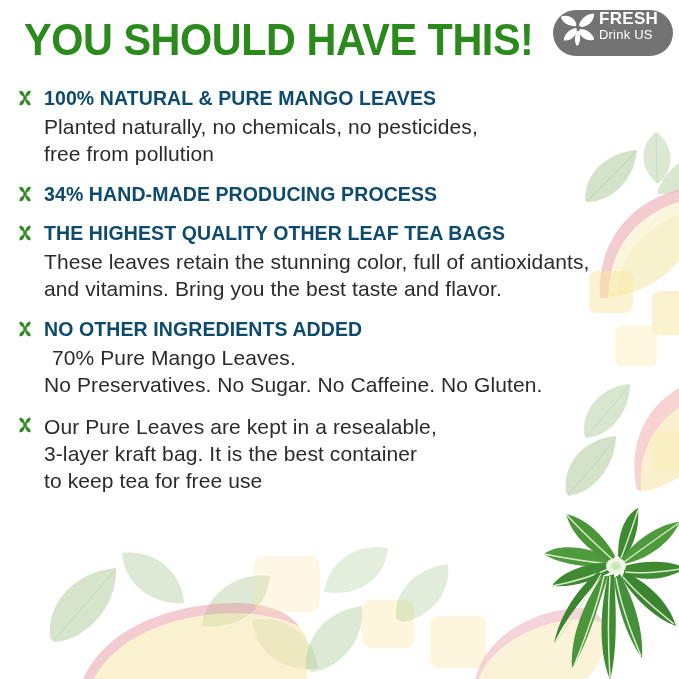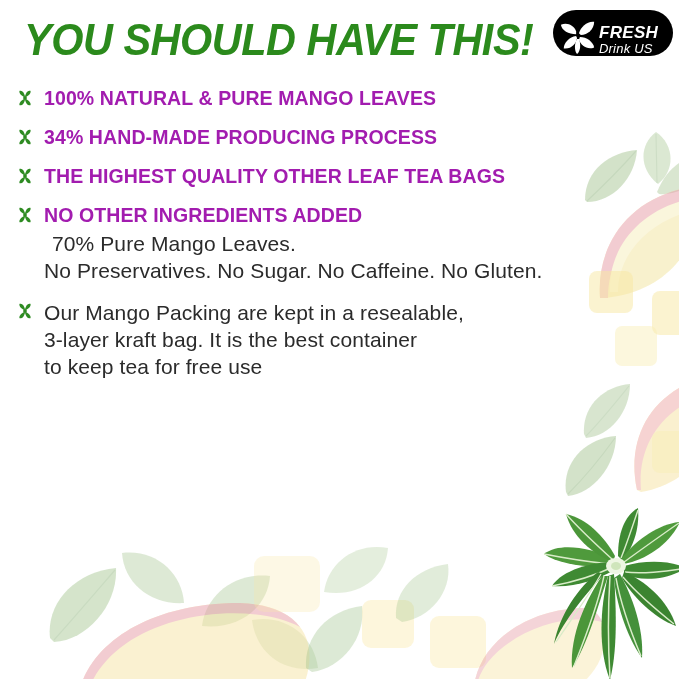--- a/index.html
+++ b/index.html
@@ -26,21 +26,20 @@
     z-index: 0;
   }
   .decor svg { position:absolute; }
 
   
   .header {
     position: absolute;
     top: 0; left: 0; right: 0;
     height: 76px;
     z-index: 5;
-    font-style: italic;
   }
   .title {
     position: absolute;
     left: 24px;
     top: 16px;
     font-family: "Liberation Sans Narrow", "Liberation Sans", sans-serif;
     font-weight: 700;
     font-size: 45px;
     line-height: 48px;
     letter-spacing: -0.5px;
@@ -49,24 +48,24 @@
     transform-origin: left top;
     white-space: nowrap;
   }
 
   .logo {
     position: absolute;
     left: 553px;
     top: 10px;
     width: 120px;
     height: 46px;
-    background: #000000;
+    background: #737373;
     border-radius: 23px;
     display: flex;
-    align-items: flex-end;
+    align-items: flex-start;
     padding-left: 6px;
     box-sizing: border-box;
   }
   .logo-mark {
     width: 38px;
     height: 38px;
     flex: 0 0 38px;
   }
   .logo-text {
     display: flex;
@@ -104,21 +103,21 @@
     position: absolute;
     left: 16px;
     top: 3px;
     width: 18px;
     height: 18px;
   }
   .item-heading {
     font-size: 19.5px;
     font-weight: 700;
     line-height: 24px;
-    color: #a21caf;
+    color: #0c4a6e;
     letter-spacing: 0.1px;
     white-space: nowrap;
   }
   .item-line {
     font-size: 21px;
     font-weight: 400;
     line-height: 27px;
     color: #2b2b2b;
     letter-spacing: 0.1px;
     white-space: nowrap;
@@ -343,20 +342,24 @@
       <svg class="bullet" viewBox="0 0 20 20">
         <g fill="#2e8b22">
           <path d="M9 9 C5 7 3 4 4 2 C7 1 9 4 10 8 Z"></path>
           <path d="M11 9 C15 7 17 4 16 2 C13 1 11 4 10 8 Z"></path>
           <path d="M9 11 C5 13 3 16 4 18 C7 19 9 16 10 12 Z"></path>
           <path d="M11 11 C15 13 17 16 16 18 C13 19 11 16 10 12 Z"></path>
           <circle cx="10" cy="10" r="2.1"></circle>
         </g>
       </svg>
       <div class="item-heading">100% NATURAL &amp; PURE MANGO LEAVES</div>
+      <div class="item-lines">
+        <div class="item-line">Planted naturally, no chemicals, no pesticides,</div>
+        <div class="item-line">free from pollution</div>
+      </div>
     </div>
 
     <div class="item">
       <svg class="bullet" viewBox="0 0 20 20">
         <g fill="#2e8b22">
           <path d="M9 9 C5 7 3 4 4 2 C7 1 9 4 10 8 Z"></path>
           <path d="M11 9 C15 7 17 4 16 2 C13 1 11 4 10 8 Z"></path>
           <path d="M9 11 C5 13 3 16 4 18 C7 19 9 16 10 12 Z"></path>
           <path d="M11 11 C15 13 17 16 16 18 C13 19 11 16 10 12 Z"></path>
           <circle cx="10" cy="10" r="2.1"></circle>
@@ -369,20 +372,24 @@
       <svg class="bullet" viewBox="0 0 20 20">
         <g fill="#2e8b22">
           <path d="M9 9 C5 7 3 4 4 2 C7 1 9 4 10 8 Z"></path>
           <path d="M11 9 C15 7 17 4 16 2 C13 1 11 4 10 8 Z"></path>
           <path d="M9 11 C5 13 3 16 4 18 C7 19 9 16 10 12 Z"></path>
           <path d="M11 11 C15 13 17 16 16 18 C13 19 11 16 10 12 Z"></path>
           <circle cx="10" cy="10" r="2.1"></circle>
         </g>
       </svg>
       <div class="item-heading">THE HIGHEST QUALITY OTHER LEAF TEA BAGS</div>
+      <div class="item-lines">
+        <div class="item-line">These leaves retain the stunning color, full of antioxidants,</div>
+        <div class="item-line">and vitamins. Bring you the best taste and flavor.</div>
+      </div>
     </div>
 
     <div class="item">
       <svg class="bullet" viewBox="0 0 20 20">
         <g fill="#2e8b22">
           <path d="M9 9 C5 7 3 4 4 2 C7 1 9 4 10 8 Z"></path>
           <path d="M11 9 C15 7 17 4 16 2 C13 1 11 4 10 8 Z"></path>
           <path d="M9 11 C5 13 3 16 4 18 C7 19 9 16 10 12 Z"></path>
           <path d="M11 11 C15 13 17 16 16 18 C13 19 11 16 10 12 Z"></path>
           <circle cx="10" cy="10" r="2.1"></circle>
@@ -399,20 +406,20 @@
       <svg class="bullet" viewBox="0 0 20 20">
         <g fill="#2e8b22">
           <path d="M9 9 C5 7 3 4 4 2 C7 1 9 4 10 8 Z"></path>
           <path d="M11 9 C15 7 17 4 16 2 C13 1 11 4 10 8 Z"></path>
           <path d="M9 11 C5 13 3 16 4 18 C7 19 9 16 10 12 Z"></path>
           <path d="M11 11 C15 13 17 16 16 18 C13 19 11 16 10 12 Z"></path>
           <circle cx="10" cy="10" r="2.1"></circle>
         </g>
       </svg>
       <div class="item-lines">
-        <div class="item-line">Our Mango Packing are kept in a resealable,</div>
+        <div class="item-line">Our Pure Leaves are kept in a resealable,</div>
         <div class="item-line">3-layer kraft bag. It is the best container</div>
         <div class="item-line">to keep tea for free use</div>
       </div>
     </div>
 
   </div>
 </div>
 
 </body></html>

